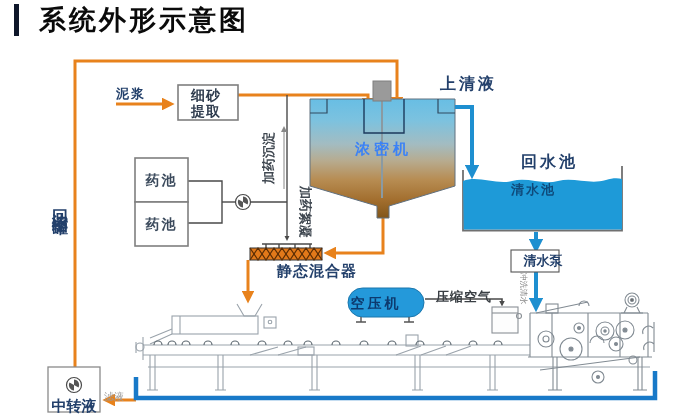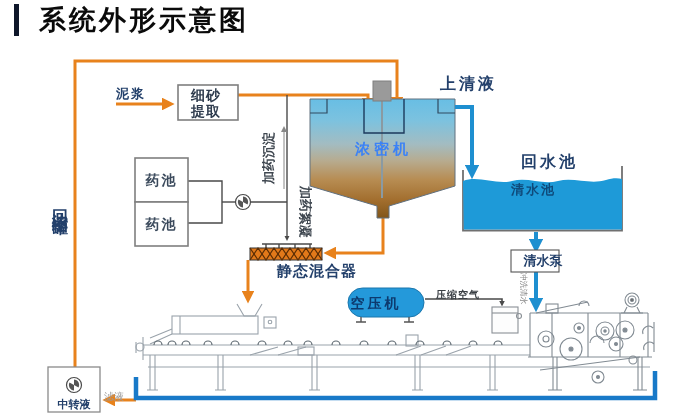--- a/index.html
+++ b/index.html
@@ -9,29 +9,29 @@
   .lbl{position:absolute;white-space:nowrap;color:#23406b;font-weight:bold;}
   .title{position:absolute;left:14px;top:4px;border-left:5px solid #0f172a;padding-left:20px;
          font-size:27px;font-weight:bold;color:#0a0a0a;line-height:32px;letter-spacing:3px;}
   .t-mud{left:116px;top:85px;font-size:13px;letter-spacing:2px;}
   .t-sup{left:440px;top:74px;font-size:16px;letter-spacing:3px;}
   .t-thick{left:355px;top:140px;font-size:15px;letter-spacing:4px;color:#3b82f6;}
   .t-rpool{left:521px;top:152px;font-size:16px;letter-spacing:3px;}
   .t-cwater{left:511px;top:181px;font-size:13px;letter-spacing:2px;color:#0f4a7a;}
   .t-pump{left:511px;top:250px;width:64px;height:22px;line-height:22px;text-align:center;font-size:13px;}
   .t-mixer{left:253px;top:262px;font-size:15px;letter-spacing:1px;padding-left:24px;}
-  .t-cair{left:436px;top:288px;font-size:10px;color:#3a3f44;letter-spacing:1px;}
+  .t-cair{left:436px;top:288px;font-size:13px;color:#3a3f44;letter-spacing:1px;}
   .t-comp{left:348px;top:295px;width:56px;text-align:center;font-size:14px;color:#0d3a6e;letter-spacing:3px;}
   .t-sand{left:178px;top:85px;width:56px;height:35px;display:flex;align-items:center;justify-content:center;
           font-size:14px;line-height:16px;color:#2f3c4e;letter-spacing:1px;}
   .t-sand span{display:block;width:34px;text-align:center;white-space:normal;}
   .t-chem1{left:135px;top:158px;width:53px;height:44px;line-height:44px;text-align:center;font-size:14px;letter-spacing:2px;color:#3b4a5c;}
   .t-chem2{left:135px;top:202px;width:53px;height:44px;line-height:44px;text-align:center;font-size:14px;letter-spacing:2px;color:#3b4a5c;}
   .t-rct{left:49px;top:197px;writing-mode:vertical-rl;font-size:16px;letter-spacing:3px;}
-  .t-trans{left:48px;top:397px;width:52px;text-align:center;font-size:11px;}
+  .t-trans{left:48px;top:397px;width:52px;text-align:center;font-size:15px;}
   .t-filt{left:104px;top:390px;font-size:10px;color:#9a9a9a;font-weight:normal;}
   .t-dsed{left:238px;top:149px;width:62px;text-align:center;font-size:13px;color:#3f4750;transform:rotate(-90deg);}
   .t-dfloc{left:277px;top:203px;width:56px;text-align:center;font-size:13px;color:#3f4750;transform:rotate(90deg);}
   .t-flush{left:505px;top:283px;width:36px;text-align:center;font-size:8px;color:#8a8a8a;font-weight:normal;transform:rotate(90deg);}
 </style>
 </head>
 <body>
 
 <div class="stage">
 <svg width="700" height="420" viewBox="0 0 700 420">

